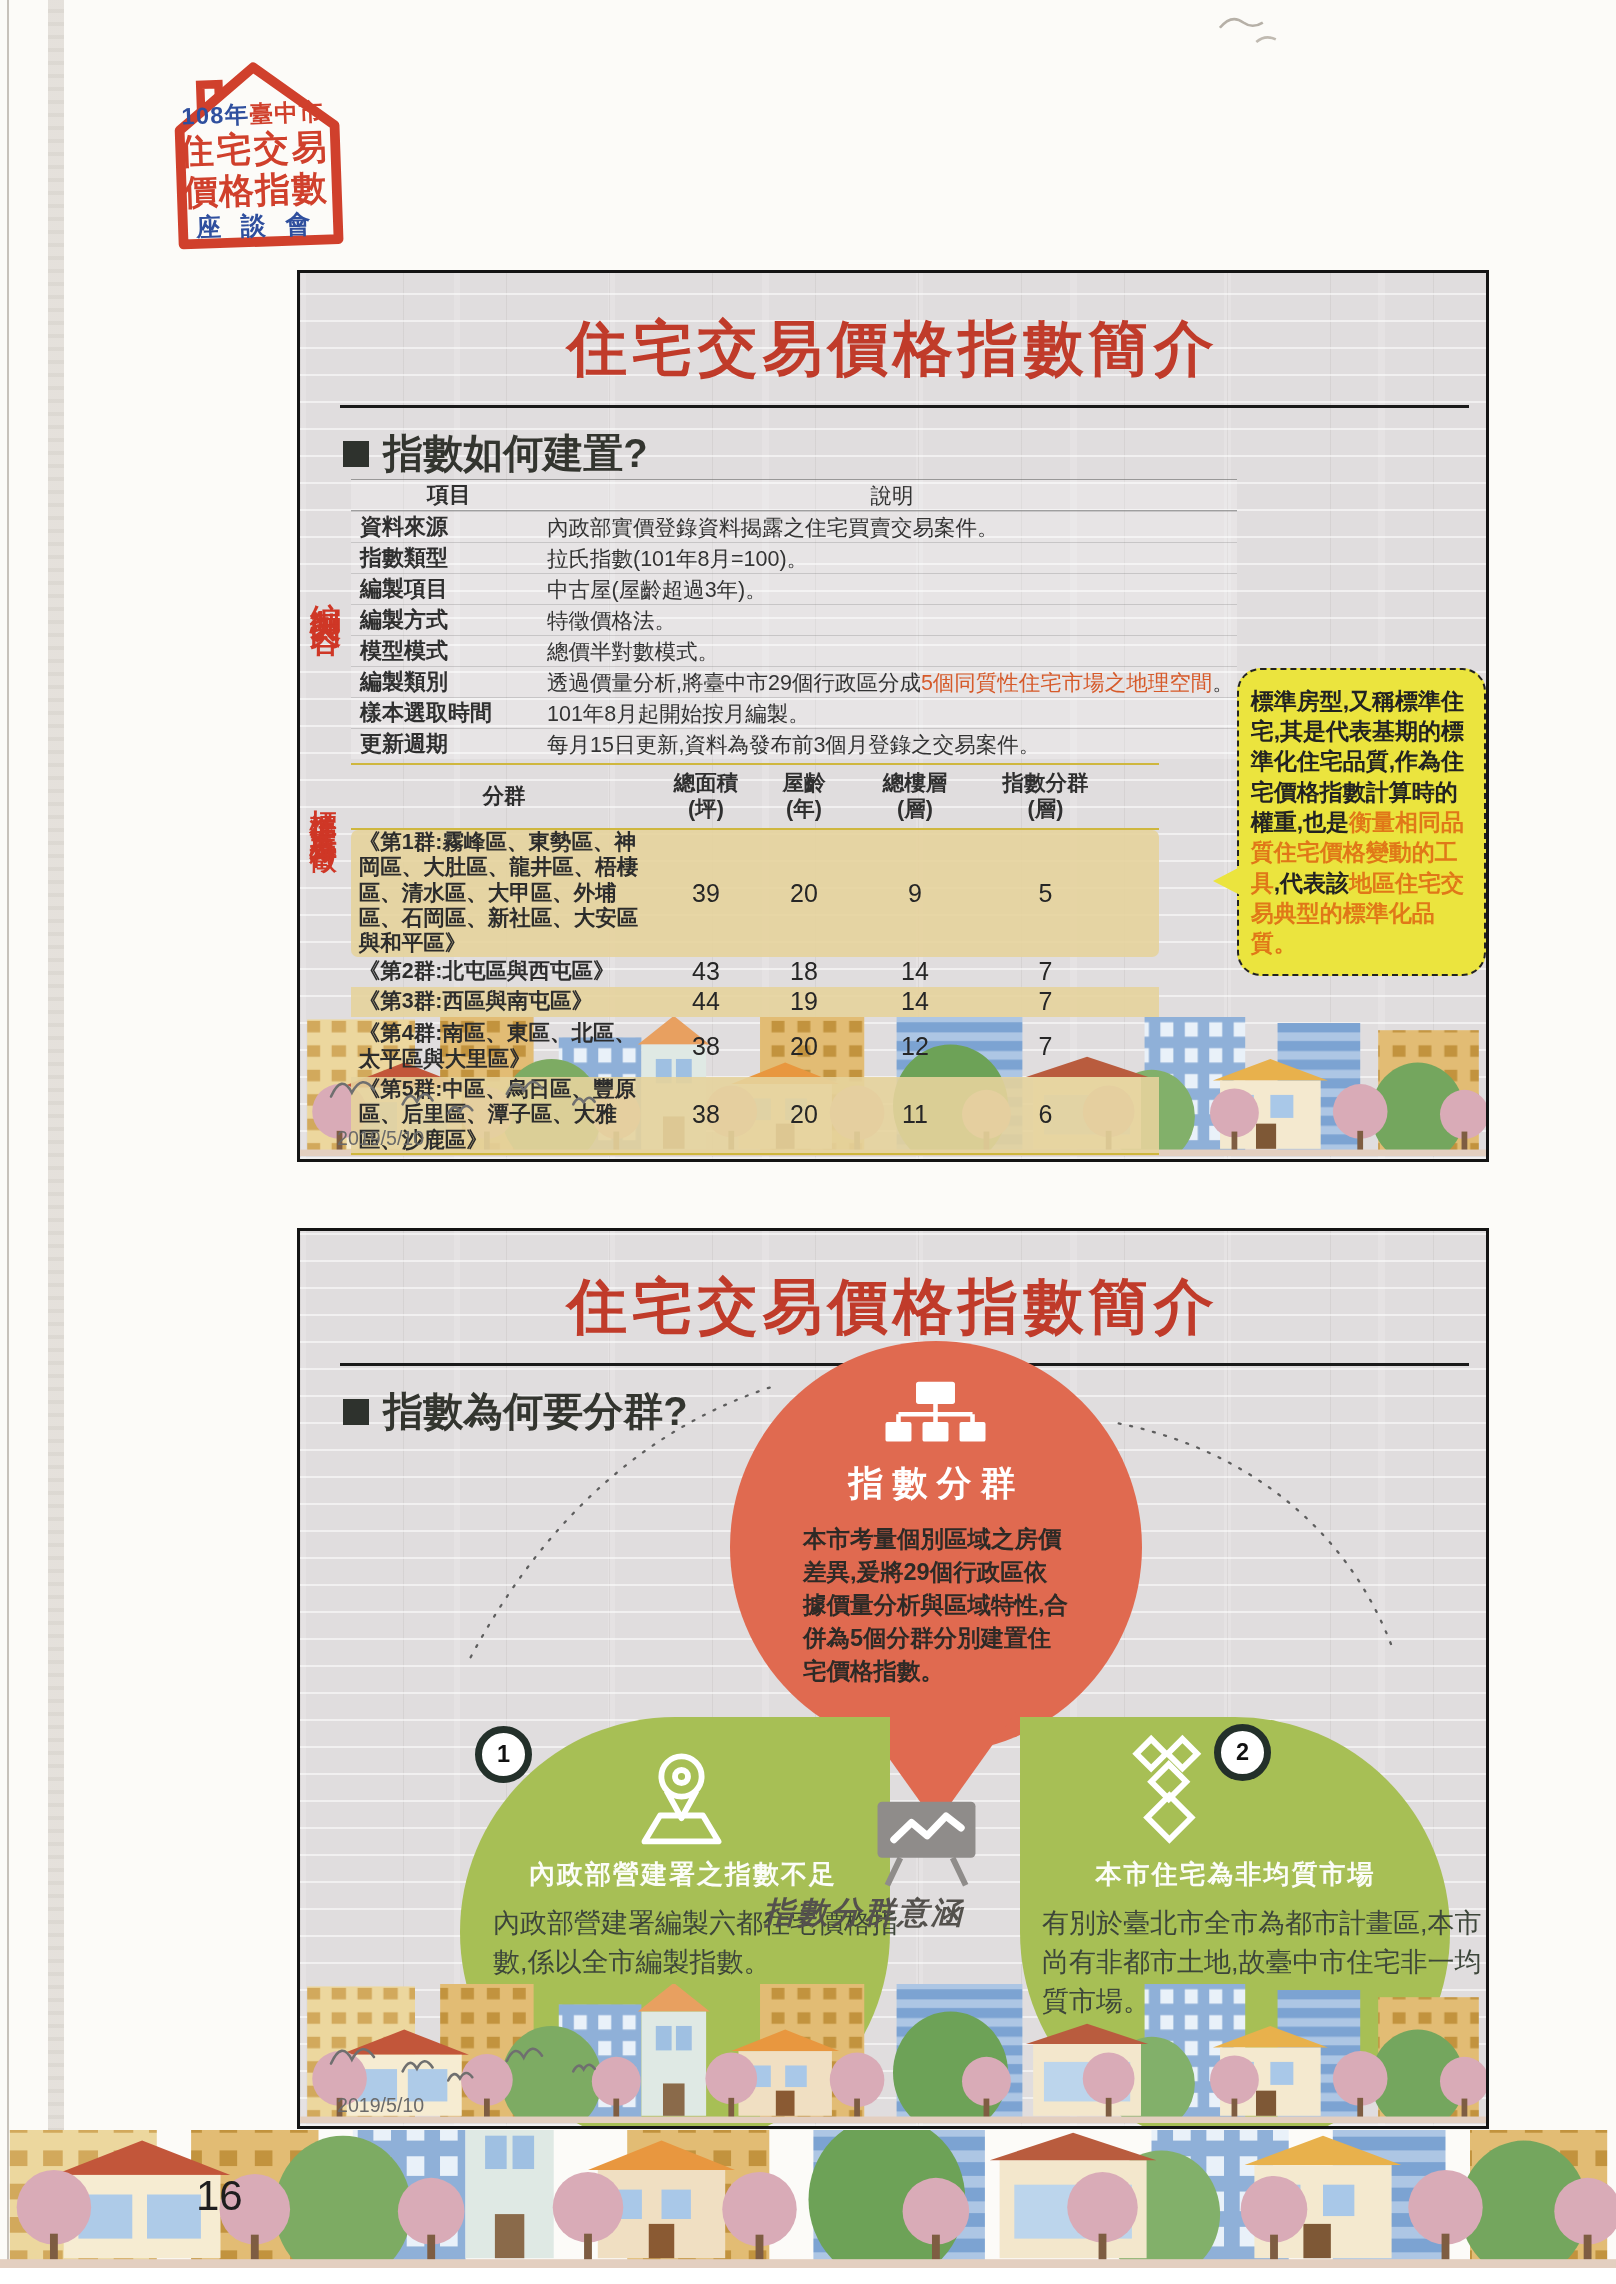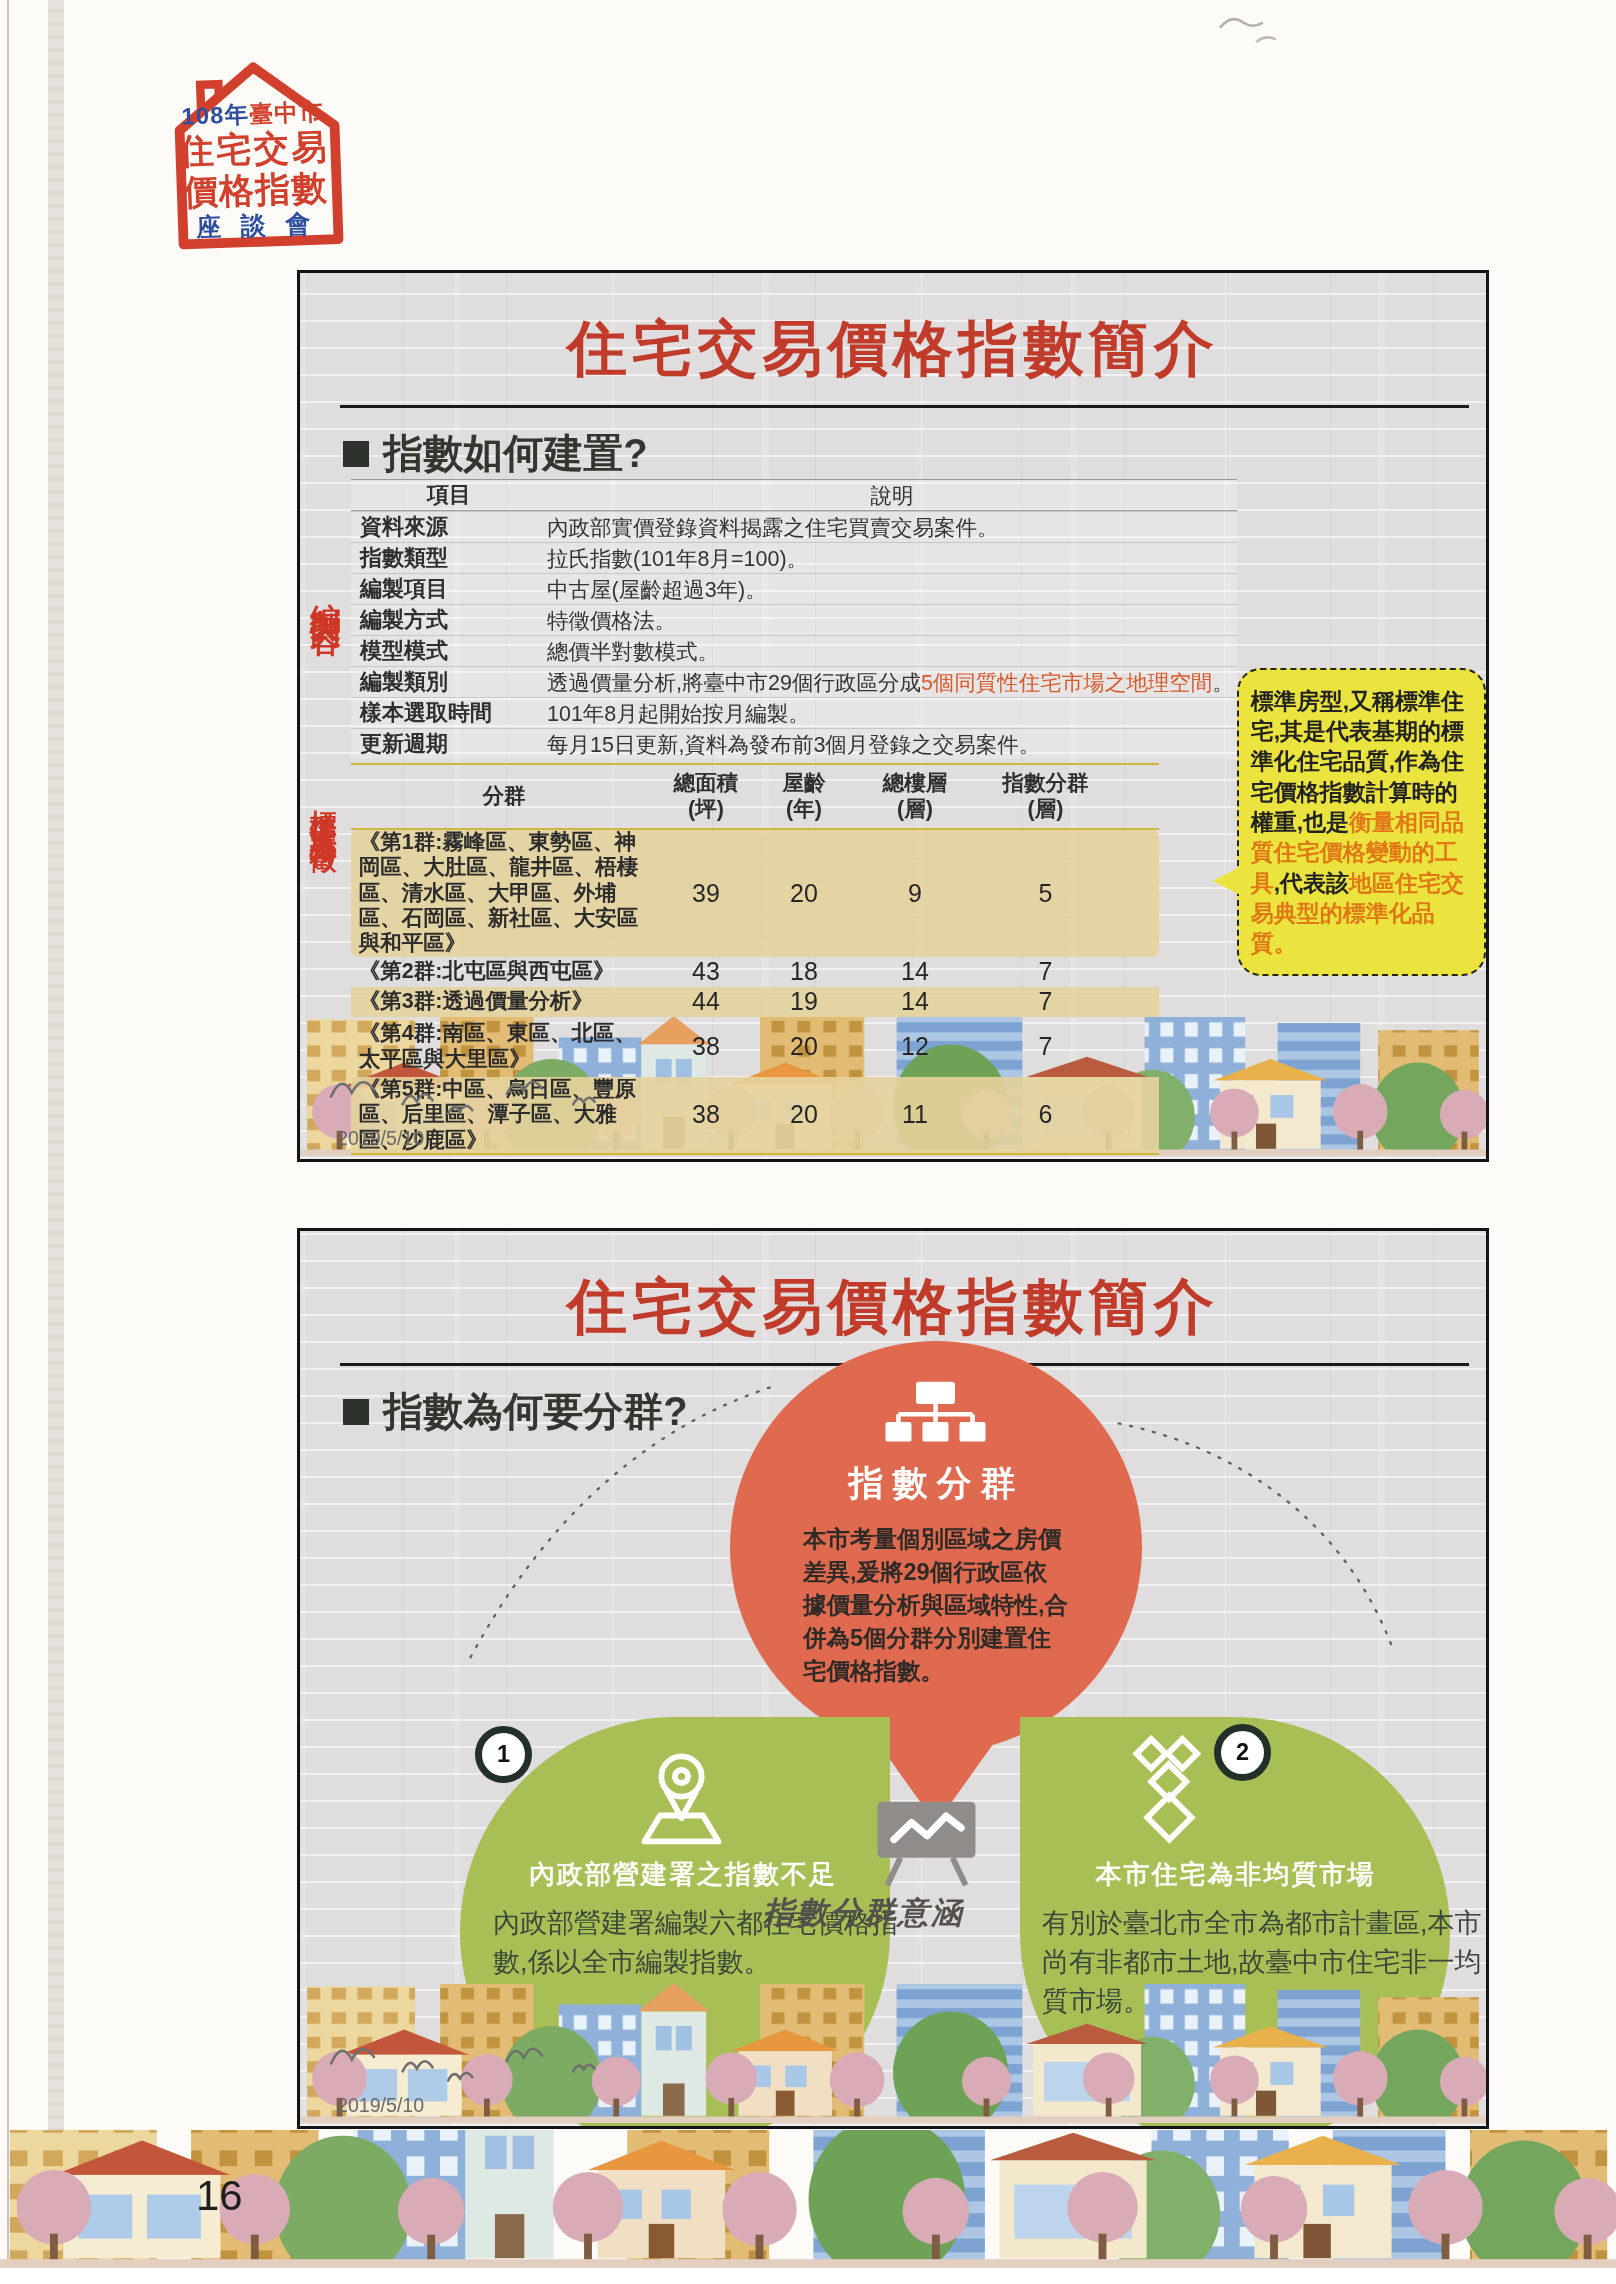--- a/index.html
+++ b/index.html
@@ -317,21 +317,21 @@
         <div class="c-n4 num">5</div>
       </div>
       <div class="t2-row r2">
         <div class="c-cluster">《第2群:北屯區與西屯區》</div>
         <div class="c-n1 num">43</div>
         <div class="c-n2 num">18</div>
         <div class="c-n3 num">14</div>
         <div class="c-n4 num">7</div>
       </div>
       <div class="t2-row r3 hl">
-        <div class="c-cluster">《第3群:透過價量分析》</div>
+        <div class="c-cluster">《第3群:西區與南屯區》</div>
         <div class="c-n1 num">44</div>
         <div class="c-n2 num">19</div>
         <div class="c-n3 num">14</div>
         <div class="c-n4 num">7</div>
       </div>
       <div class="t2-row r4">
         <div class="c-cluster">《第4群:南區、東區、北區、太平區與大里區》</div>
         <div class="c-n1 num">38</div>
         <div class="c-n2 num">20</div>
         <div class="c-n3 num">12</div>

